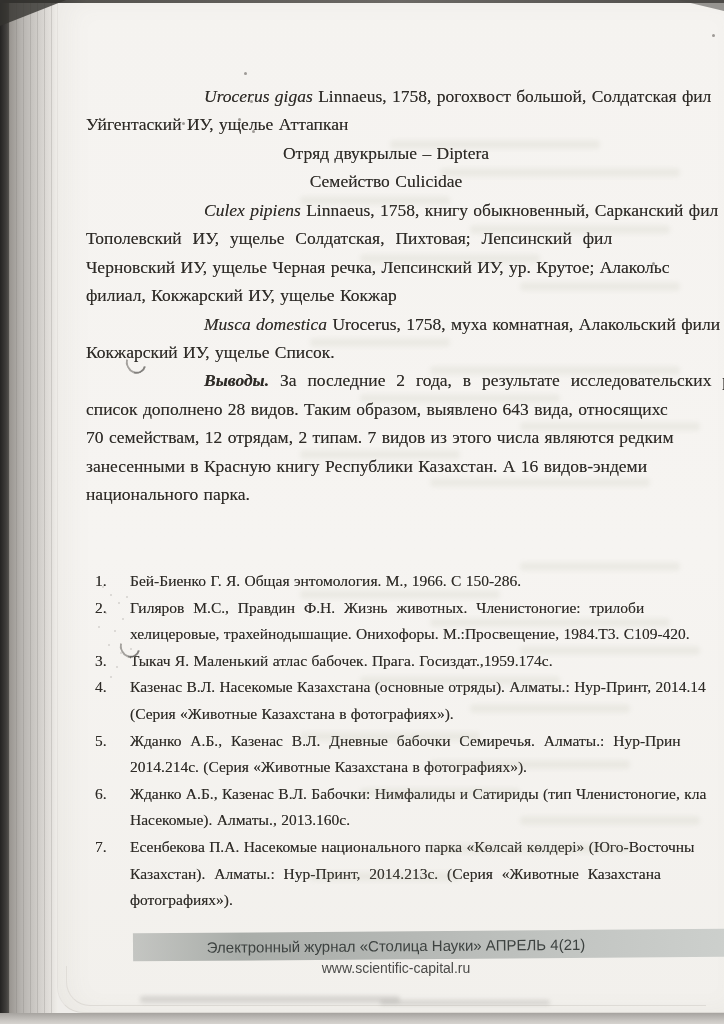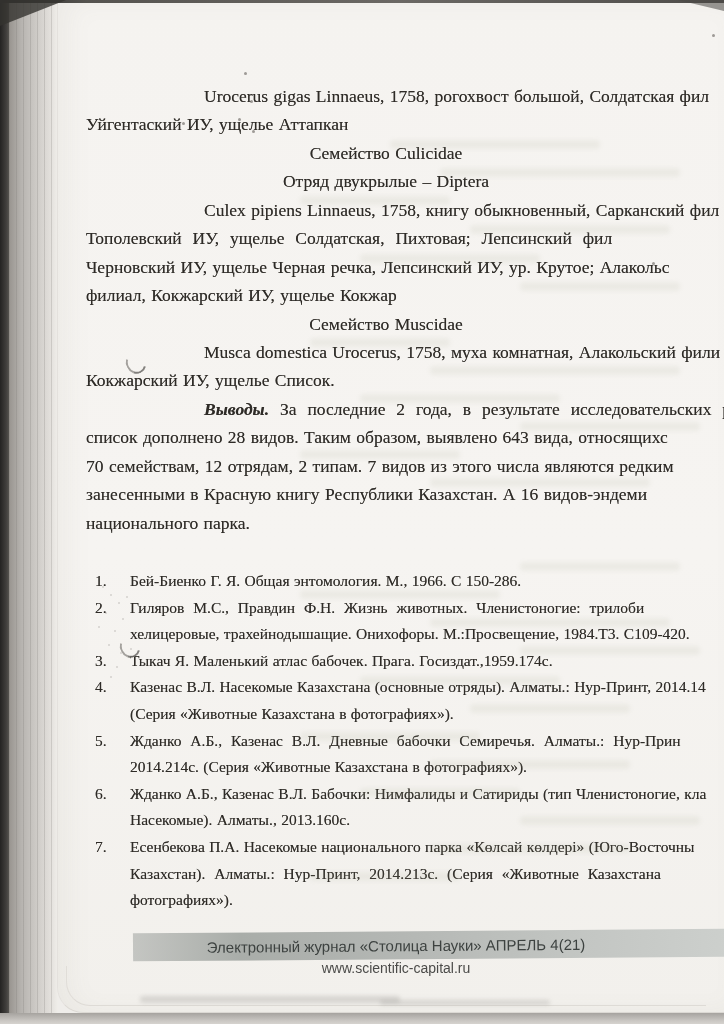--- a/index.html
+++ b/index.html
@@ -32,21 +32,21 @@
   .sheet-corner-2 { position:absolute; left:66px; top:966px; width:640px; height:40px;
     border-left:1px solid #e0ddd8; border-bottom:1px solid #dedbd6;
     border-bottom-left-radius:24px; }
   
   .text-body { position:absolute; left:86px; top:82px; width:700px; color:#2e2b27; }
   .tline { white-space:nowrap; height:28.45px; line-height:28.45px; font-size:17.5px;
     word-spacing:1px; text-shadow:0 0 .6px rgba(46,43,39,.55); }
   .tline.center { width:600px; text-align:center; }
   .tline.indent { text-indent:118px; }
   .tline.wide { word-spacing:6.5px; }
-  .seg-italic { }
+  .seg-italic { font-style:italic; }
   .seg-bold-italic { font-style:italic; font-weight:700; }
   
   .refs { position:absolute; left:86px; top:568px; width:700px; color:#2e2b27; }
   .ref { display:flex; }
   .ref-num { flex:0 0 44px; width:44px; padding-left:9px; font-size:15.5px; line-height:26.6px;
     text-shadow:0 0 .6px rgba(46,43,39,.55); }
   .ref-text { flex:1 1 auto; }
   .ref-line { white-space:nowrap; height:26.6px; line-height:26.6px; font-size:15.5px;
     word-spacing:.5px; text-shadow:0 0 .6px rgba(46,43,39,.55); }
   .ref-line.wide { word-spacing:5px; }
@@ -78,27 +78,26 @@
 <div class="sheet-corner-2"></div>
 <div class="edge-left-dark"></div>
 <div class="edge-top"></div>
 <div class="corner-wedge-tl"></div>
 <div class="corner-wedge-tr"></div>
 <div class="edge-bottom"></div>
 
 <div class="text-body">
     <div class="tline indent"><span class="seg-italic">Urocerus gigas</span><span> Linnaeus, 1758, рогохвост большой, Солдатская фил</span></div>
     <div class="tline left"><span>Уйгентаский ИУ, ущелье Аттапкан</span></div>
+    <div class="tline center"><span>Отряд двукрылые – Diptera</span></div>
     <div class="tline center"><span>Семейство Culicidae</span></div>
-    <div class="tline center"><span>Отряд двукрылые – Diptera</span></div>
     <div class="tline indent"><span class="seg-italic">Culex pipiens</span><span> Linnaeus, 1758, книгу обыкновенный, Сарканский фил</span></div>
     <div class="tline left wide"><span>Тополевский ИУ, ущелье Солдатская, Пихтовая; Лепсинский фил</span></div>
     <div class="tline left"><span>Черновский ИУ, ущелье Черная речка, Лепсинский ИУ, ур. Крутое; Алакольс</span></div>
     <div class="tline left"><span>филиал, Кокжарский ИУ, ущелье Кокжар</span></div>
-    <div class="tline center"><span>Семейство Muscidae</span></div>
     <div class="tline indent"><span class="seg-italic">Musca domestica</span><span> Urocerus, 1758, муха комнатная, Алакольский фили</span></div>
     <div class="tline left"><span>Кокжарский ИУ, ущелье Список.</span></div>
     <div class="tline indent wide"><span class="seg-bold-italic">Выводы.</span><span> За последние 2 года, в результате исследовательских работ</span></div>
     <div class="tline left"><span>список дополнено 28 видов. Таким образом, выявлено 643 вида, относящихс</span></div>
     <div class="tline left"><span>70 семействам, 12 отрядам, 2 типам. 7 видов из этого числа являются редким</span></div>
     <div class="tline left"><span>занесенными в Красную книгу Республики Казахстан. А 16 видов-эндеми</span></div>
     <div class="tline left"><span>национального парка.</span></div>
   </div>
 
 <div class="refs">

